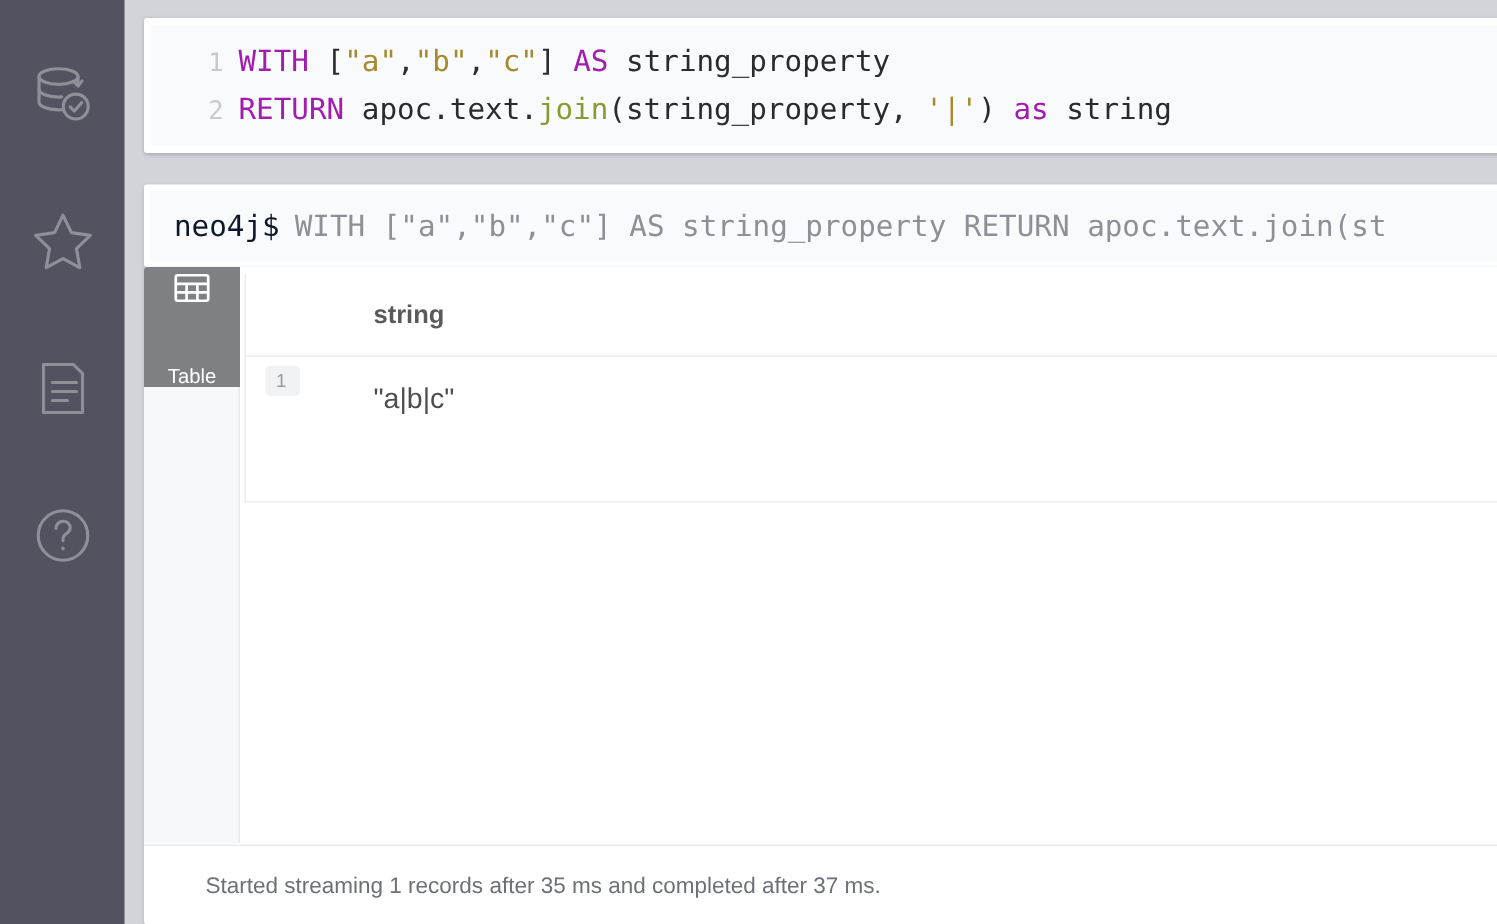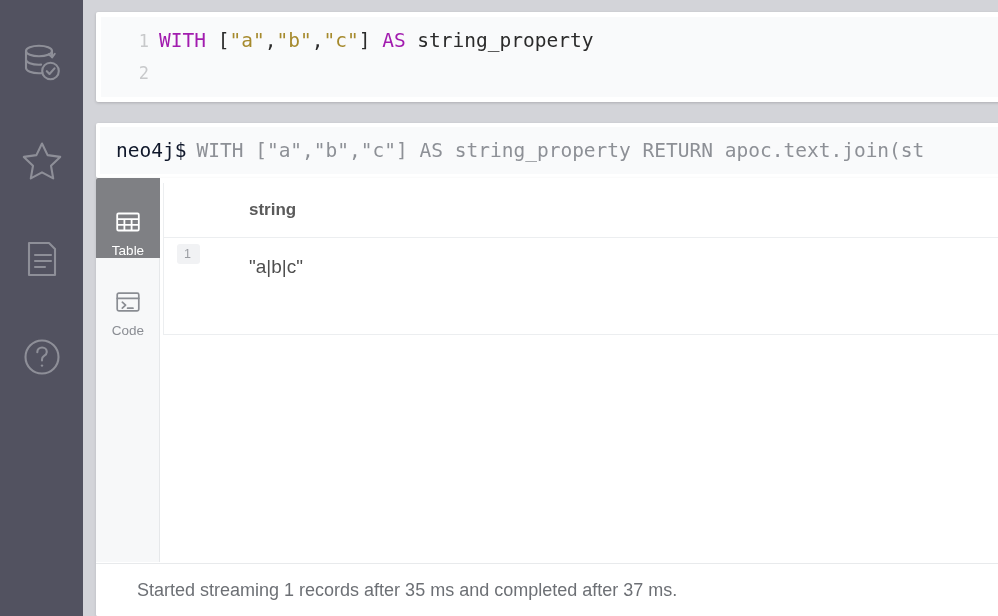--- a/index.html
+++ b/index.html
@@ -160,21 +160,21 @@
     border-right: 1px solid #e6e8ea;
     box-sizing: border-box;
     padding-top: 0;
   }
   .view-tab {
     width: 64px;
     height: 80px;
     display: flex;
     flex-direction: column;
     align-items: center;
-    justify-content: flex-end;
+    justify-content: space-between;
     cursor: pointer;
     color: #8a8d93;
   }
   .view-tab.active {
     background: #7f8084;
     color: #ffffff;
   }
   .view-tab .vt-label {
     font-size: 13.5px;
     margin-top: 7px;
@@ -252,21 +252,21 @@
     width: 910px;
     height: 53px;
     background: #ffffff;
     border-top: 1px solid #e8eaec;
     box-sizing: border-box;
     display: flex;
     align-items: center;
     padding-left: 41px;
   }
   .status-text {
-    font-size: 18px;
+    font-size: 15px;
     color: #6d7075;
     font-family: "Liberation Sans", sans-serif;
   }
 </style>
 </head>
 <body>
 
 <div id="app">
 
   <div class="nav-rail">
@@ -321,20 +321,21 @@
     <div class="editor-card">
       <div class="editor-inner">
 
         <div class="code-line">
           <span class="gutter">1</span>
           <span><span class="tok-kw">WITH </span><span class="tok-plain">[</span><span class="tok-str">"a"</span><span class="tok-plain">,</span><span class="tok-str">"b"</span><span class="tok-plain">,</span><span class="tok-str">"c"</span><span class="tok-plain">] </span><span class="tok-kw">AS</span><span class="tok-plain"> string_property</span></span>
         </div>
 
         <div class="code-line">
           <span class="gutter">2</span>
+          <span><span class="tok-kw">RETURN</span><span class="tok-plain"> apoc.text.</span><span class="tok-fn">join</span><span class="tok-plain">(string_property, </span><span class="tok-str">'|'</span><span class="tok-plain">) </span><span class="tok-kw">as</span><span class="tok-plain"> string</span></span>
         </div>
 
       </div>
     </div>
 
     <div class="prompt-card">
       <div class="prompt-inner">
         <span class="prompt-label">neo4j$</span>
         <span class="prompt-text">WITH ["a","b","c"] AS string_property RETURN apoc.text.join(st</span>
       </div>
@@ -353,31 +354,20 @@
                 <path d="M3.2 11.2h21.6"></path>
                 <path d="M3.2 16.9h21.6"></path>
                 <path d="M10.4 11.2v11.3"></path>
                 <path d="M17.6 11.2v11.3"></path>
               </svg>
             </span>
             <span class="vt-label">Table</span>
           </div>
 
 
-          <div class="view-tab">
-            <span>
-              <svg width="28" height="28" viewBox="0 0 28 28" fill="none" stroke="#8a8d93" stroke-width="1.7" stroke-linecap="round" stroke-linejoin="round">
-                <rect x="3.2" y="5.2" width="21.6" height="17.6" rx="1.6"></rect>
-                <path d="M3.2 10.3h21.6"></path>
-                <path d="M8.3 14.2l3.3 3-3.3 3"></path>
-                <path d="M13.6 20.2h5.4"></path>
-              </svg>
-            </span>
-            <span class="vt-label">Code</span>
-          </div>
 
         </div>
 
         <div class="table-pane">
           <div class="table-box">
 
             <div class="tbl-head">
               <div class="tbl-rownum-col"></div>
               <div class="col-head-text">string</div>
             </div>

